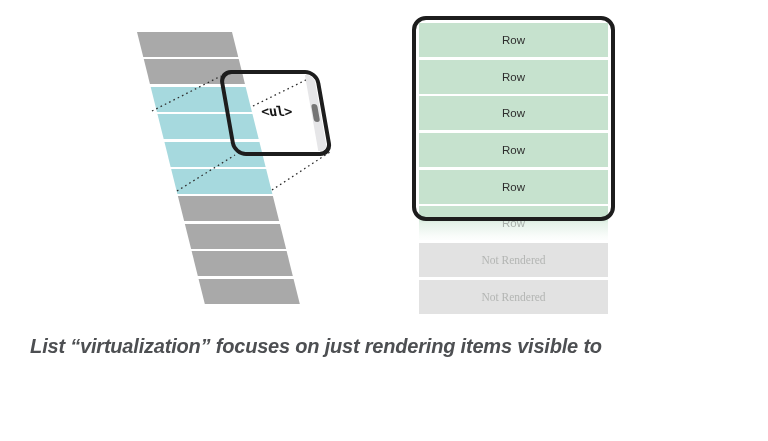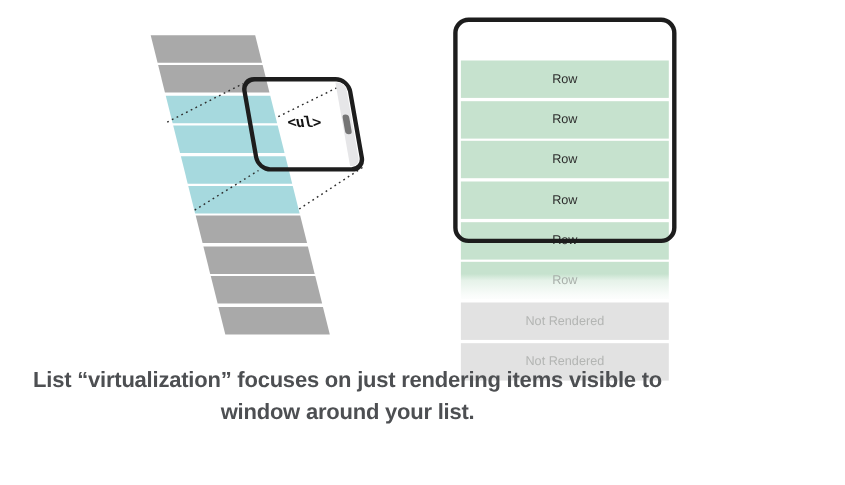--- a/index.html
+++ b/index.html
@@ -34,44 +34,45 @@
   }
   .ul-label{
     position:absolute;left:32px;top:29px;
     font-family:"DejaVu Sans Mono","Liberation Mono",monospace;
     font-size:13.5px;color:#151515;font-weight:bold;letter-spacing:-0.5px;
   }
   
   .rightpanel{position:absolute;left:0;top:0;z-index:1;}
   .rrow{
     position:absolute;left:419px;width:189px;height:34px;
-    text-align:center;line-height:34px;font-size:11.5px;color:var(--row-text);margin-top:32px;
+    text-align:center;line-height:34px;font-size:11.5px;color:var(--row-text);
   }
   .rrow.green{background:var(--row-green);}
   .rrow.partial{
     background:linear-gradient(180deg,
       var(--row-green) 0px,var(--row-green) 11px,
       rgba(198,226,206,0.45) 17px,rgba(198,226,206,0.10) 30px,
       rgba(198,226,206,0.04) 34px);
     color:var(--faded-row-text);
   }
-  .rrow.nr{background:var(--not-rendered-bg);color:var(--not-rendered-text);}
+  .rrow.nr{background:var(--not-rendered-bg);color:var(--not-rendered-text);font-family:Liberation Serif, serif;}
   .rrow.r1{top:23px;} .rrow.r2{top:60px;} .rrow.r3{top:96px;}
   .rrow.r4{top:133px;} .rrow.r5{top:170px;} .rrow.r6{top:206px;}
   .rrow.r7{top:243px;} .rrow.r8{top:280px;}
   .window{
     position:absolute;left:412px;top:16px;width:203px;height:205px;
     box-sizing:border-box;border:4px solid var(--frame-black);border-radius:14px;
     background:transparent;z-index:5;
   }
   
   .caption{
     position:absolute;left:0;top:332px;width:632px;text-align:center;z-index:6;
     color:var(--caption-text);font-weight:bold;font-size:20px;line-height:29px;
     letter-spacing:-0.2px;
+    font-style:italic;
   }
   .caption-line{white-space:nowrap;}
 </style>
 </head>
 <body>
 
 <div class="canvas">
 
   <div class="list">
     <div class="lrow gray"></div>
@@ -107,16 +108,15 @@
     <div class="rrow green r4">Row</div>
     <div class="rrow green r5">Row</div>
     <div class="rrow partial r6">Row</div>
     <div class="rrow nr r7">Not Rendered</div>
     <div class="rrow nr r8">Not Rendered</div>
     <div class="window"></div>
   </div>
 
   <div class="caption">
     <div class="caption-line">List “virtualization” focuses on just rendering items visible to</div>
-    <div class="caption-line">window around your list.</div>
   </div>
 
 </div>
 
 </body></html>

